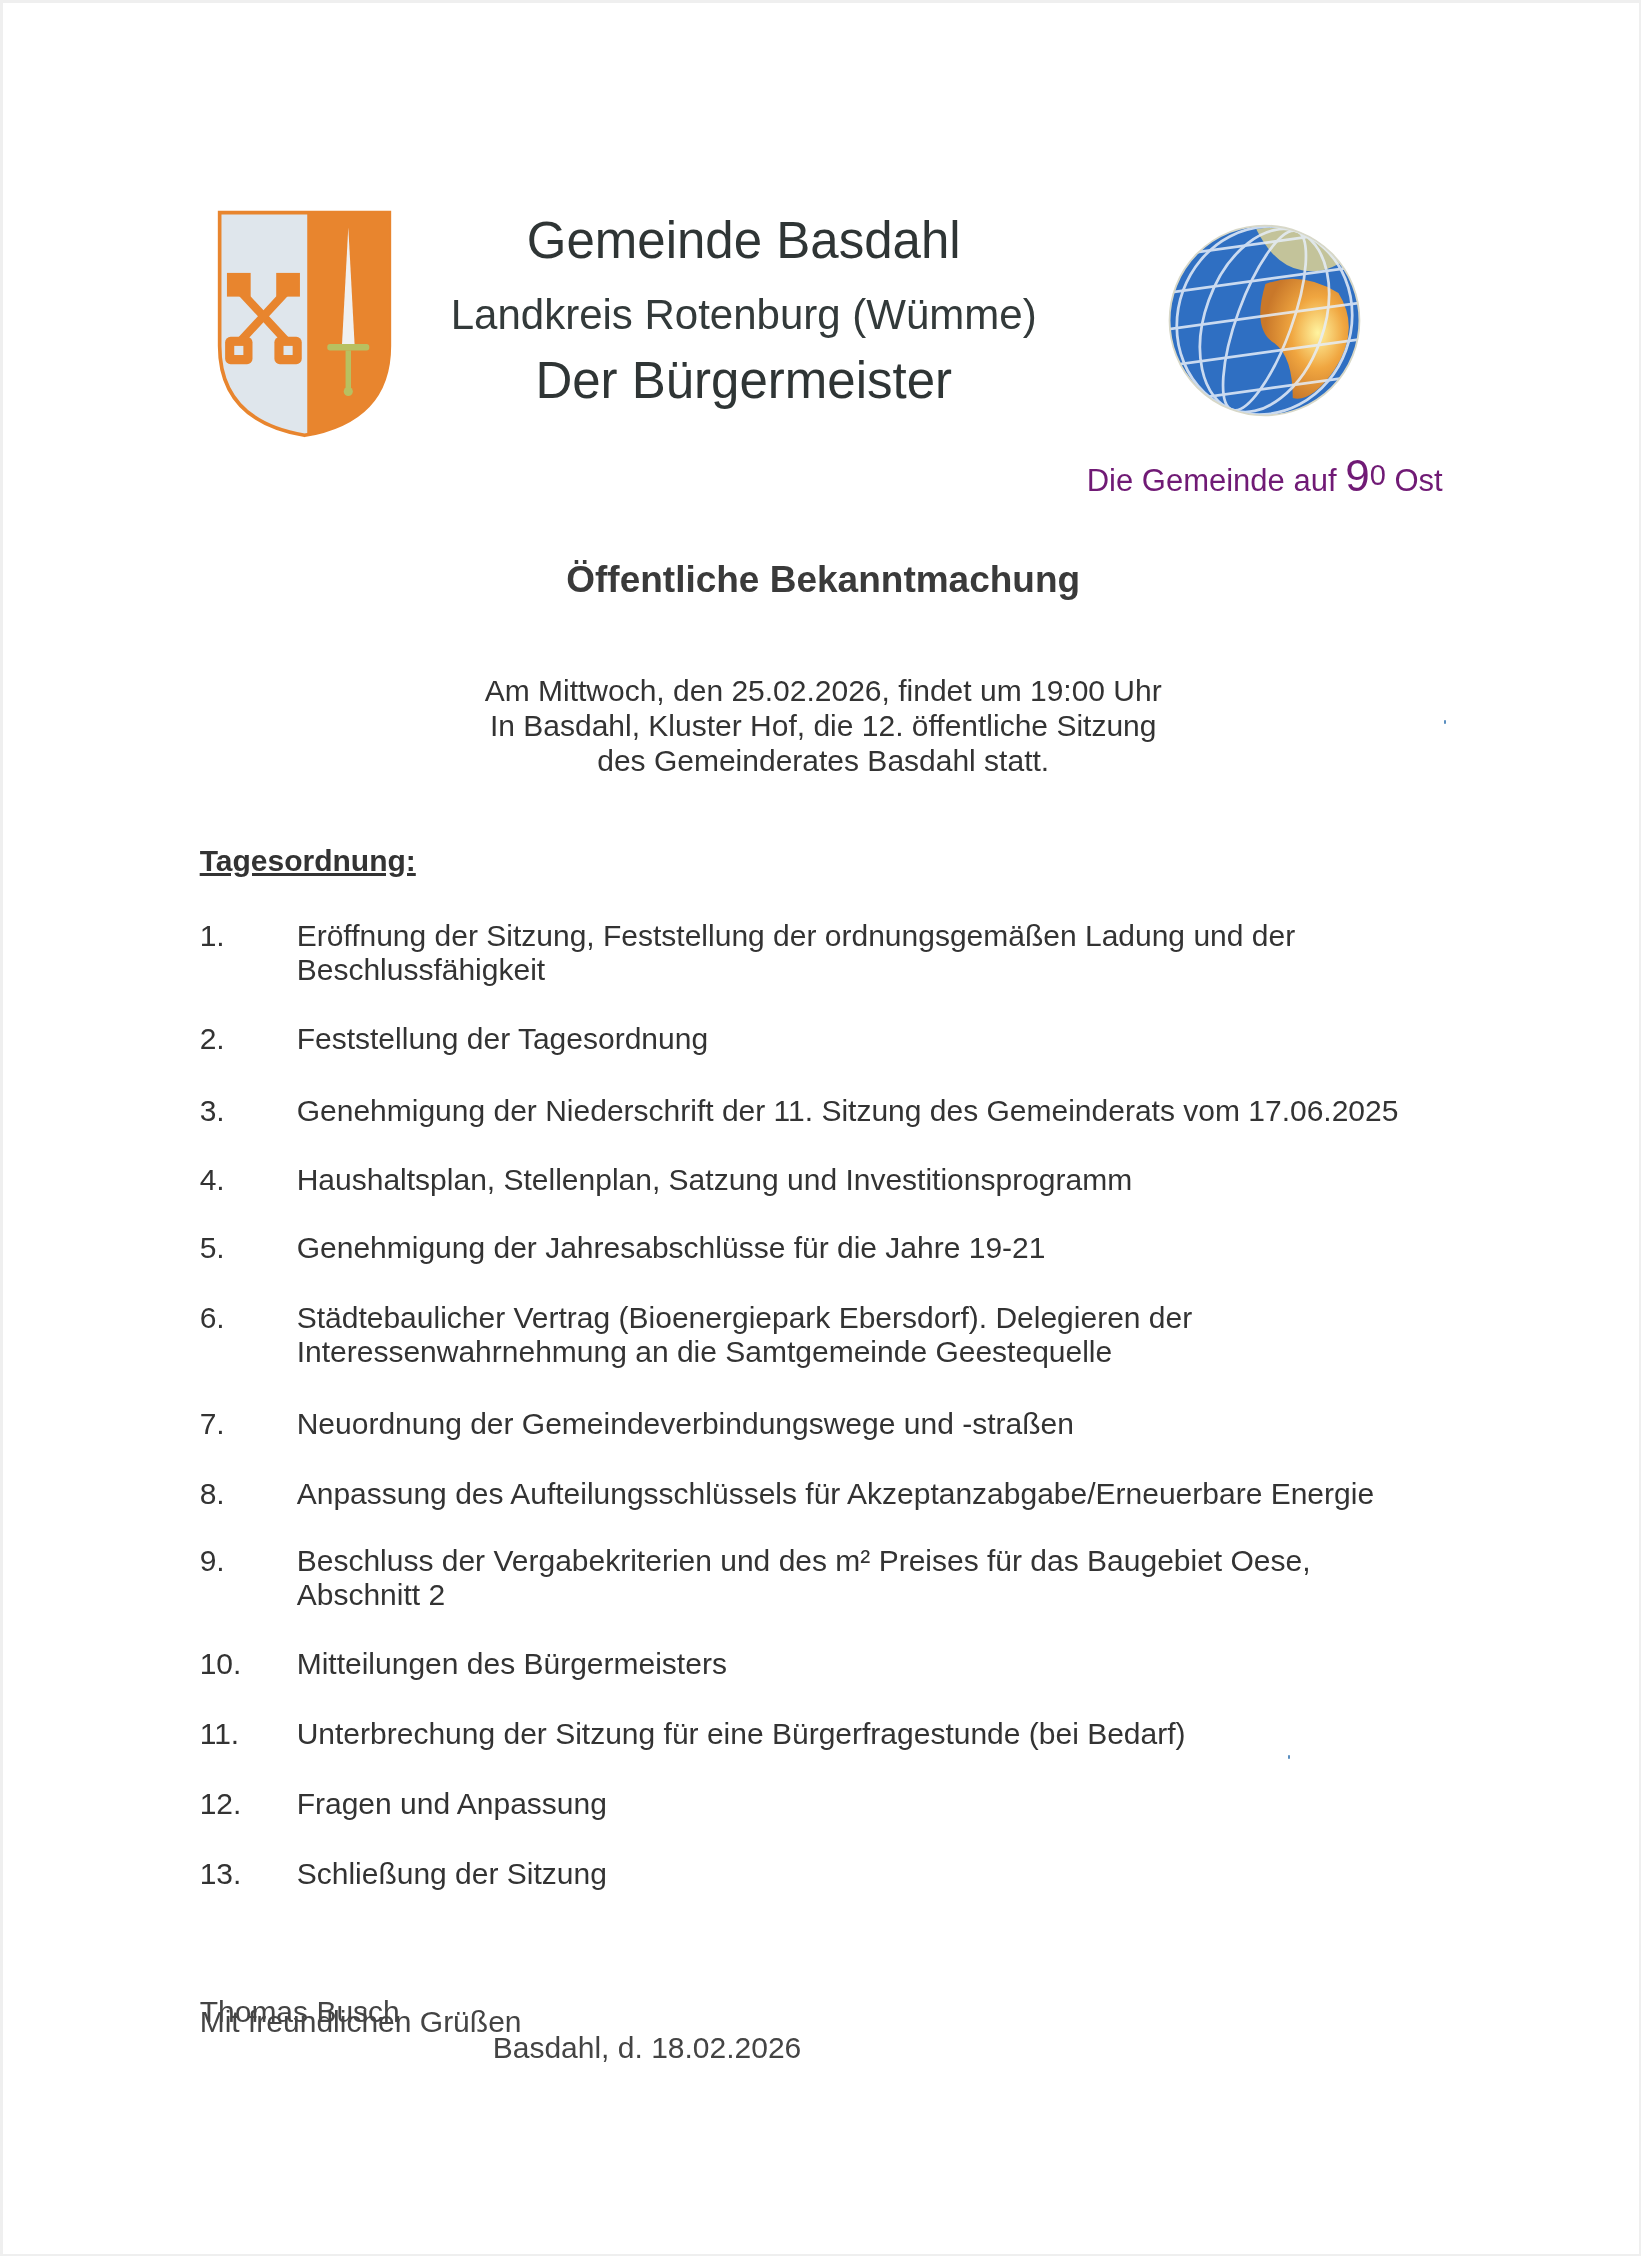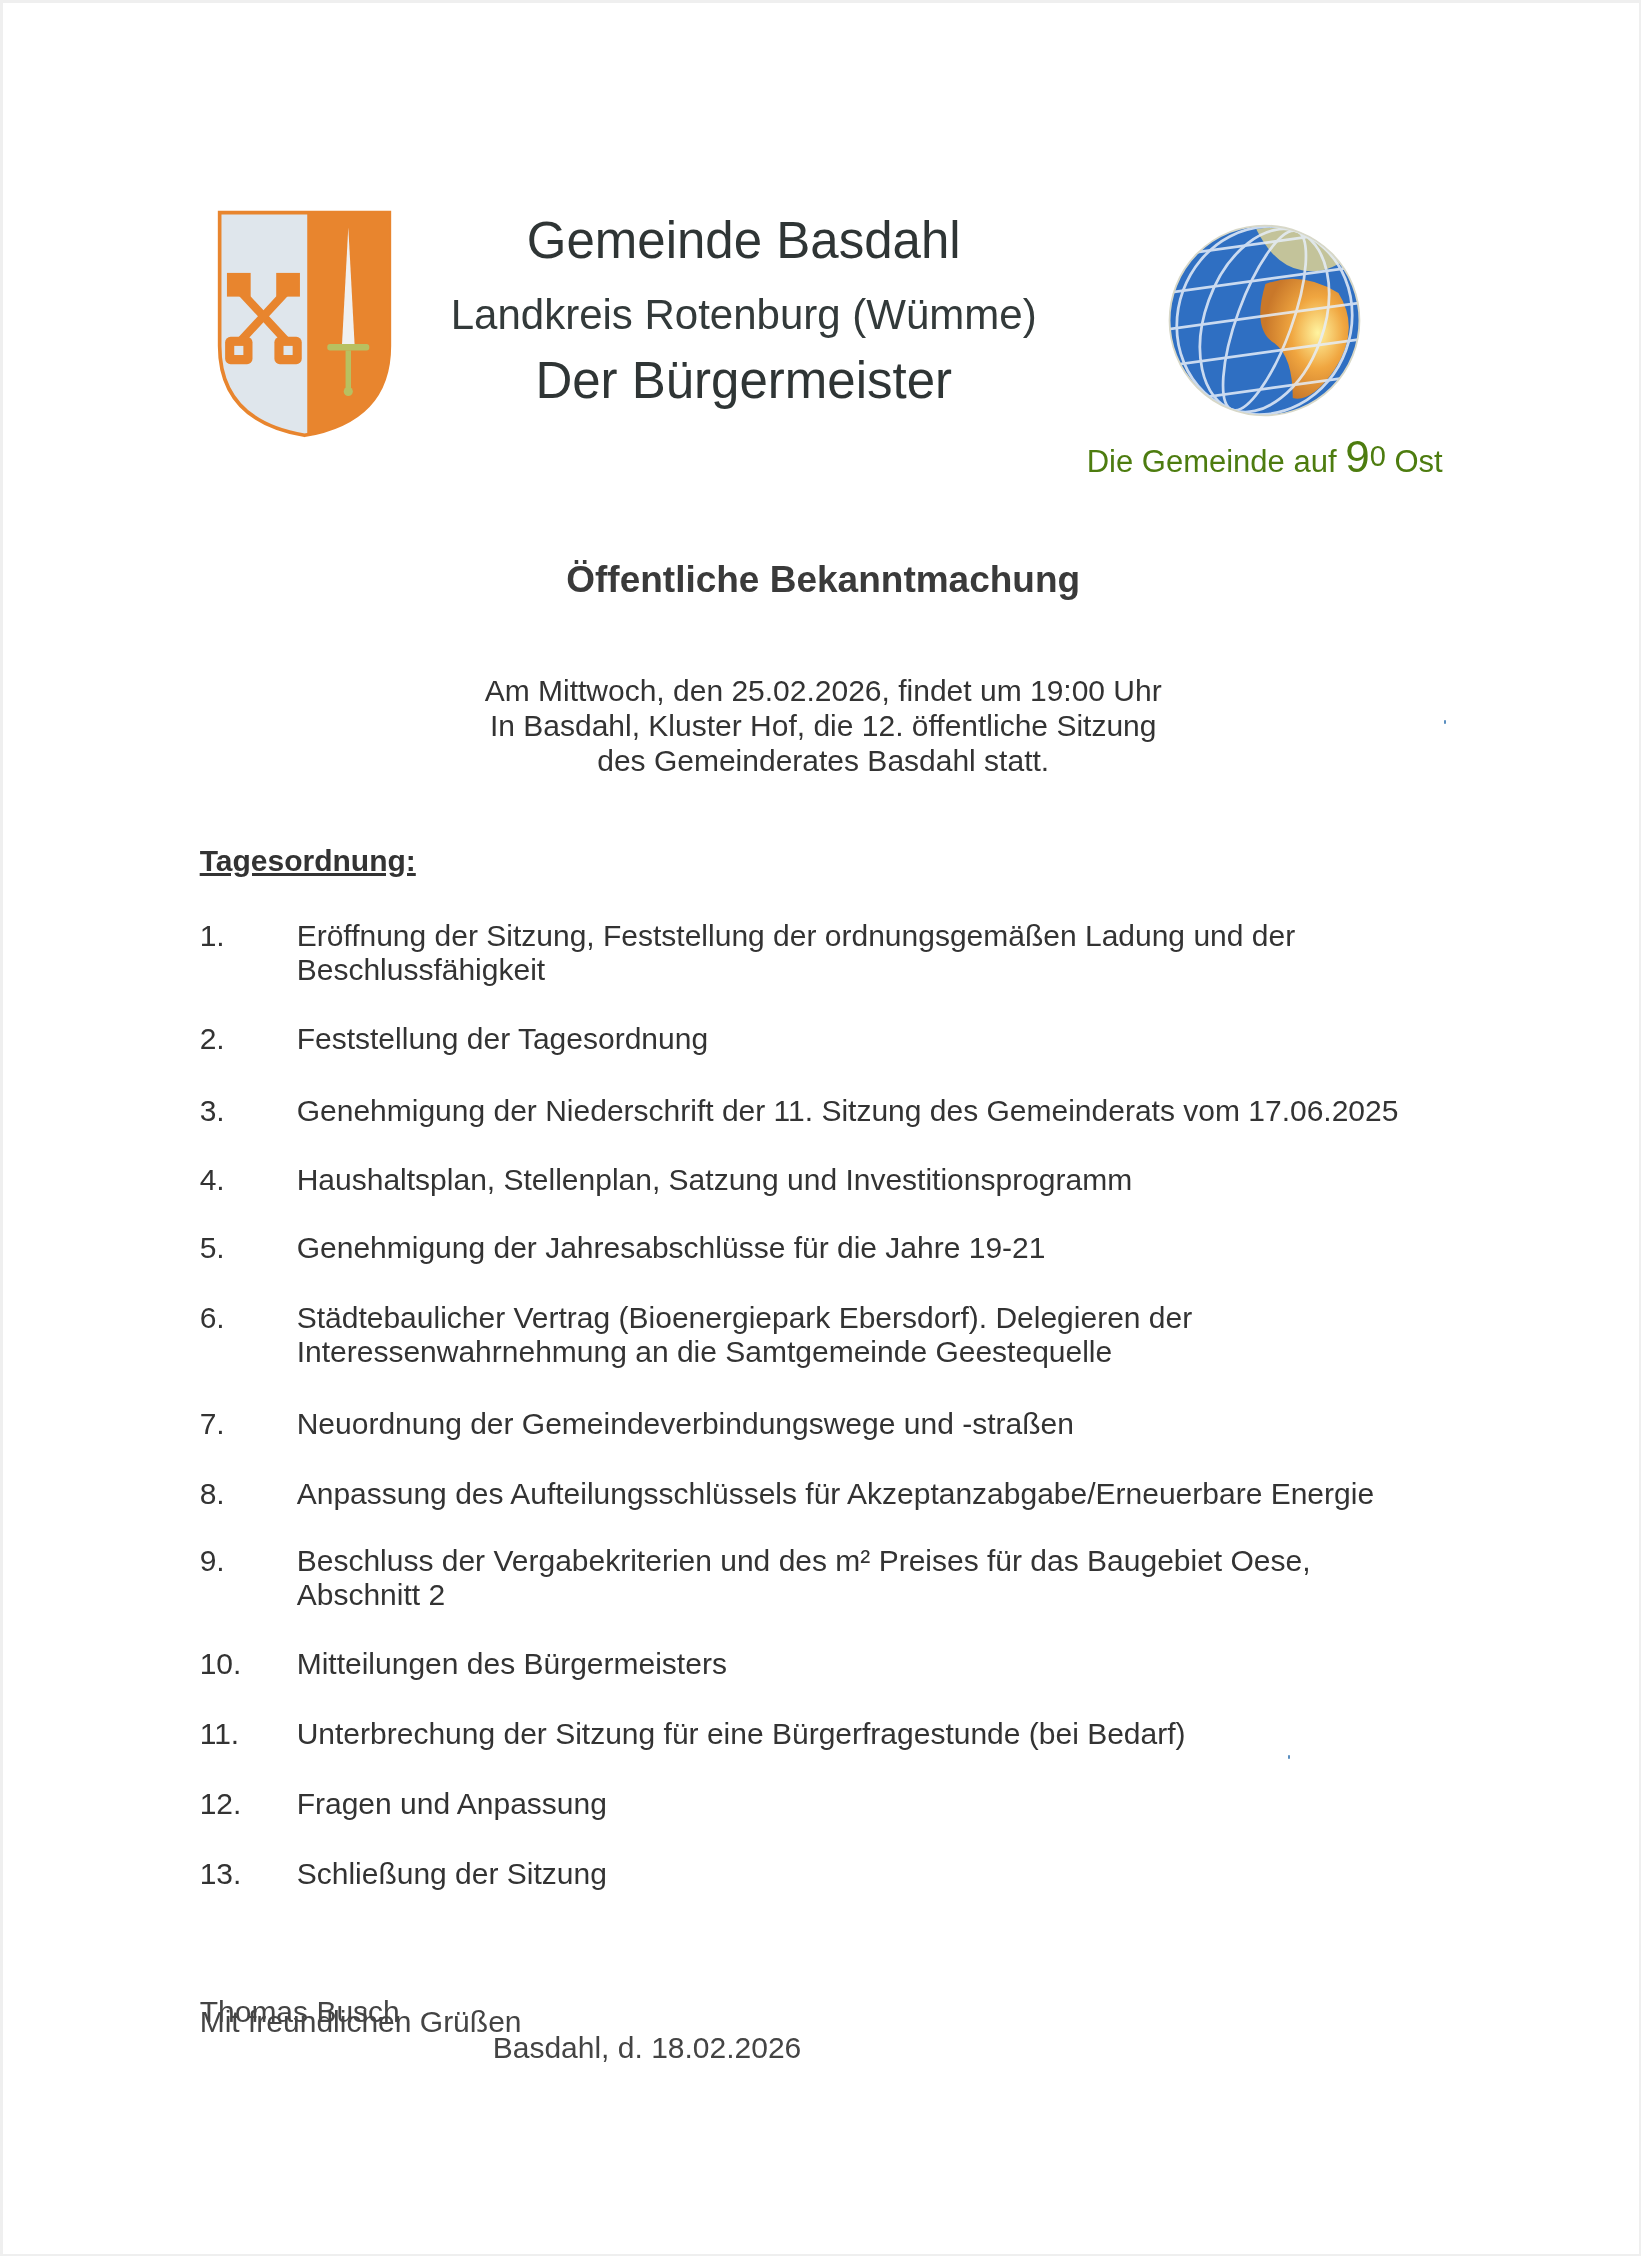--- a/index.html
+++ b/index.html
@@ -9,21 +9,21 @@
   }
   .page {
     position:absolute; left:2.7px; top:2.7px; width:1636px; height:2251px; background:#fff;
   }
   .abs { position:absolute; white-space:nowrap; }
   .crest { position:absolute; left:213px; top:206px; width:177px; height:230px; }
   .globe { position:absolute; left:1162px; top:217px; width:199px; height:201px; }
   .h-name { left:0; width:1482px; text-align:center; top:208px; font-size:51px; color:#2f3535; }
   .h-kreis { left:0; width:1482px; text-align:center; top:288px; font-size:42px; color:#333a3a; }
   .h-bgm { left:0; width:1482px; text-align:center; top:348px; font-size:51px; color:#2f3535; }
-  .slogan { left:1084px; top:429px; font-size:31px; color:#4d7c0f; }
+  .slogan { left:1084px; top:448px; font-size:31px; color:#701a75; }
   .slogan sup { font-size:29px; position:relative; top:-5.5px; vertical-align:baseline; }
   .slogan .nine { font-size:44px; }
   .title { left:0; width:1641px; text-align:center; top:556px; font-size:37px; font-weight:bold; color:#3a3a3a; }
   .intro { left:0; width:1641px; text-align:center; top:670px; font-size:30px; line-height:35px; color:#333; }
   .toc { left:197px; top:841px; font-size:30px; font-weight:bold; text-decoration:underline; color:#333; }
   .item { position:absolute; left:197px; width:1279px; font-size:30px; line-height:34px; color:#333; }
   .item .num { position:absolute; left:0; top:0; }
   .item .txt { position:absolute; left:97px; top:0; width:1179px; white-space:normal; }
   .closing { left:197px; top:1958px; font-size:30px; color:#444;margin-top:44px; }
   .sign { left:197px; top:1992px; font-size:30px; color:#444; }

